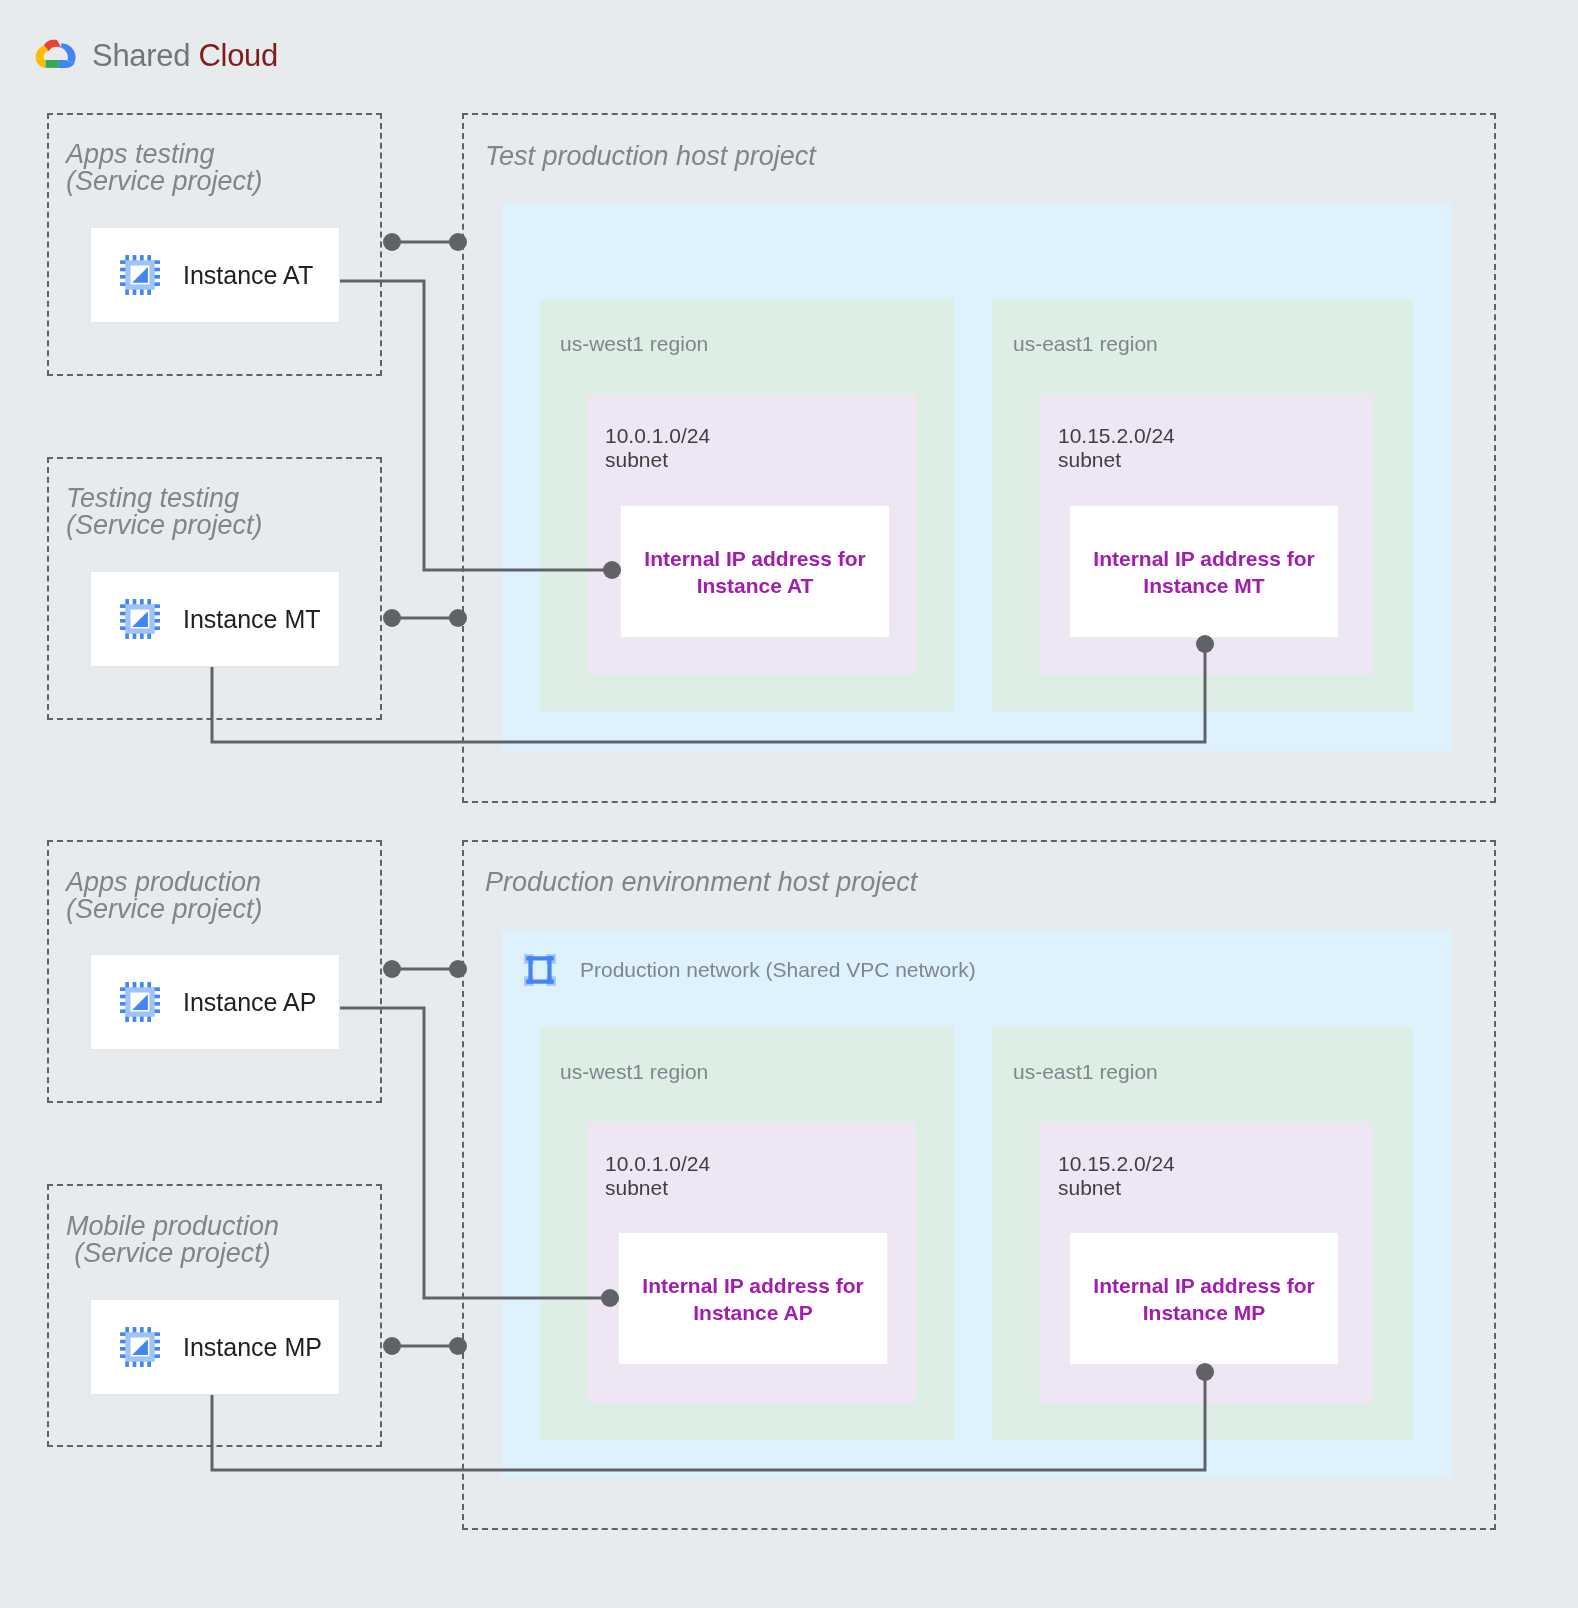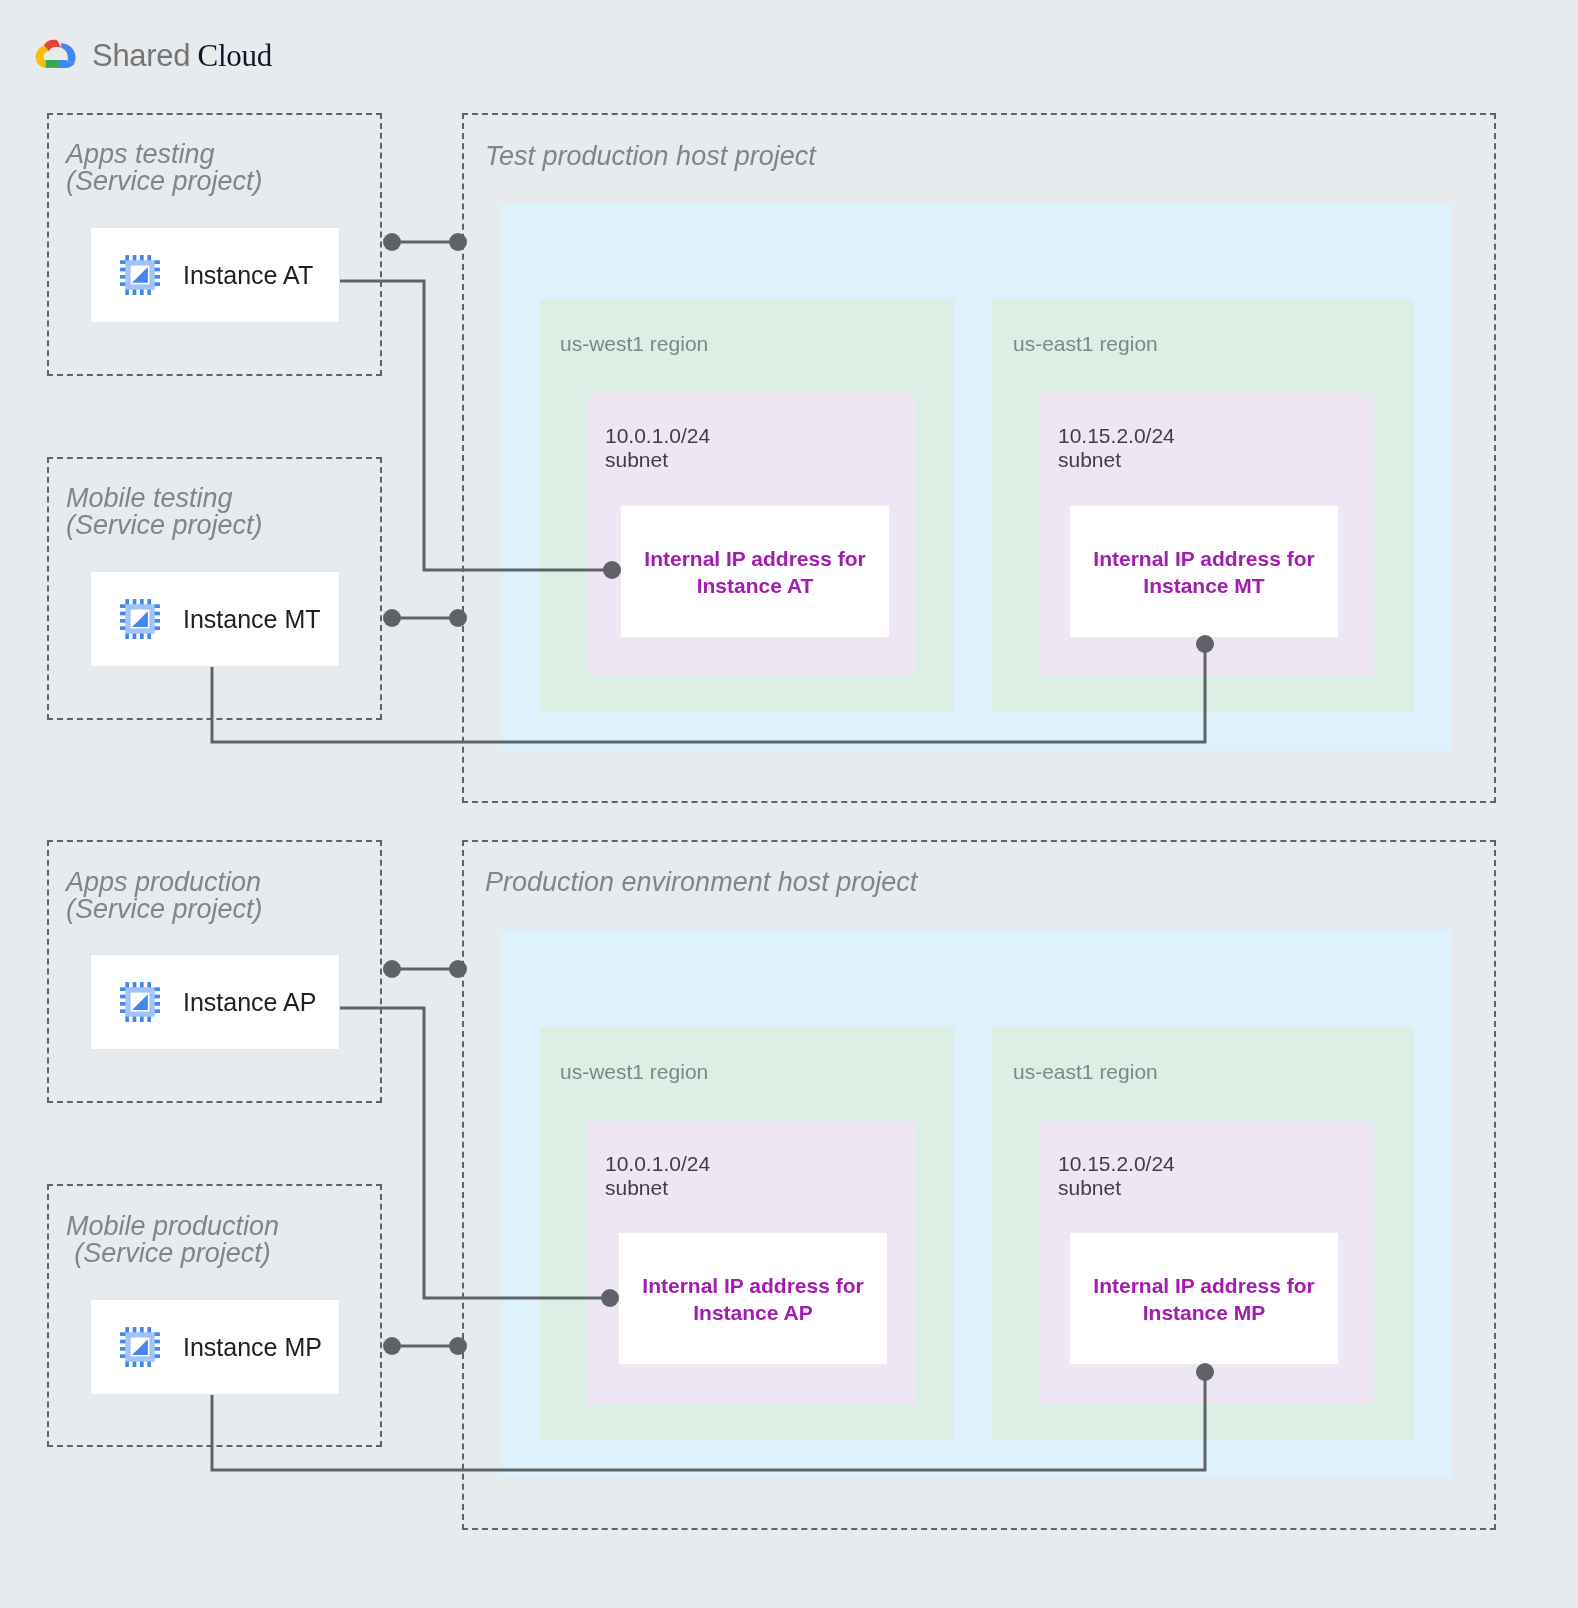--- a/index.html
+++ b/index.html
@@ -28,21 +28,21 @@
     align-items: center;
     gap: 13px;
   }
   .brand-logo { width: 46px; height: 40px; display: block; }
   .brand-text {
     font-size: 31px;
     color: #757575;
     letter-spacing: -0.3px;
     white-space: nowrap;
   }
-  .brand-text .b-light { color: #0f172a; font-family: Liberation Serif, serif; }
+  .brand-text .b-light { color: #7f1d1d; }
 
   
   .dashed-box {
     position: absolute;
     border: 2px dashed #5f6368;
     box-sizing: border-box;
     background: transparent;
   }
   .box-label {
     position: absolute;
@@ -216,21 +216,21 @@
       <rect x="33" y="20" width="6" height="3.5" fill="#4285f4"></rect>
       <rect x="33" y="27" width="6" height="3.5" fill="#4285f4"></rect>
       <rect x="6" y="6" width="28" height="28" fill="#a0c3fa"></rect>
       <rect x="11" y="11" width="18" height="18" fill="#ffffff"></rect>
       <path d="M12.5 27.5 L27.5 27.5 L27.5 12.5 Z" fill="#4285f4"></path>
     </svg>
     <div class="instance-label">Instance AT</div>
   </div>
 
   <div class="dashed-box" style="left:47px; top:457px; width:335px; height:263px;"></div>
-  <div class="box-label" style="left:66px; top:485px;">Mobile testing
+  <div class="box-label" style="left:66px; top:485px;">Testing testing
 (Service project)</div>
   <div class="instance-card" style="left:90px; top:571px; width:250px; height:96px;">
     <svg class="chip-icon" viewBox="0 0 40 40">
       <rect x="6" y="1" width="3.5" height="6" fill="#4285f4"></rect>
       <rect x="13" y="1" width="3.5" height="6" fill="#4285f4"></rect>
       <rect x="20" y="1" width="3.5" height="6" fill="#4285f4"></rect>
       <rect x="27" y="1" width="3.5" height="6" fill="#4285f4"></rect>
       <rect x="6" y="33" width="3.5" height="6" fill="#4285f4"></rect>
       <rect x="13" y="33" width="3.5" height="6" fill="#4285f4"></rect>
       <rect x="20" y="33" width="3.5" height="6" fill="#4285f4"></rect>
@@ -247,20 +247,33 @@
       <rect x="11" y="11" width="18" height="18" fill="#ffffff"></rect>
       <path d="M12.5 27.5 L27.5 27.5 L27.5 12.5 Z" fill="#4285f4"></path>
     </svg>
     <div class="instance-label">Instance MT</div>
   </div>
 
   <div class="dashed-box" style="left:462px; top:840px; width:1034px; height:690px;"></div>
   <div class="box-label" style="left:485px; top:869px;">Production environment host project</div>
 
   <div class="vpc-panel" style="left:502px; top:930px; width:950px; height:548px;"></div>
+  <div class="vpc-header" style="left:521px; top:951px;">
+    <svg class="vpc-icon" viewBox="0 0 36 36">
+      <rect x="3" y="3" width="9" height="9" fill="#a0c3fa"></rect>
+      <rect x="24" y="3" width="9" height="9" fill="#a0c3fa"></rect>
+      <rect x="3" y="24" width="9" height="9" fill="#a0c3fa"></rect>
+      <rect x="24" y="24" width="9" height="9" fill="#a0c3fa"></rect>
+      <rect x="7" y="5" width="4" height="26" fill="#4285f4"></rect>
+      <rect x="25" y="5" width="4" height="26" fill="#4285f4"></rect>
+      <rect x="5" y="5" width="26" height="4" fill="#4285f4"></rect>
+      <rect x="5" y="27" width="26" height="4" fill="#4285f4"></rect>
+    </svg>
+    <div class="vpc-title">Production network (Shared VPC network)</div>
+  </div>
 
   <div class="region-panel" style="left:540px; top:1027px; width:414px; height:413px;"></div>
   <div class="region-label" style="left:560px; top:1060px;">us-west1 region</div>
   <div class="subnet-panel" style="left:587px; top:1122px; width:329px; height:281px;"></div>
   <div class="subnet-label" style="left:605px; top:1152px;">10.0.1.0/24
 subnet</div>
   <div class="ip-box" style="left:618px; top:1232px; width:270px; height:133px;">
     <div class="ip-text">Internal IP address for
 Instance AP</div>
   </div>

